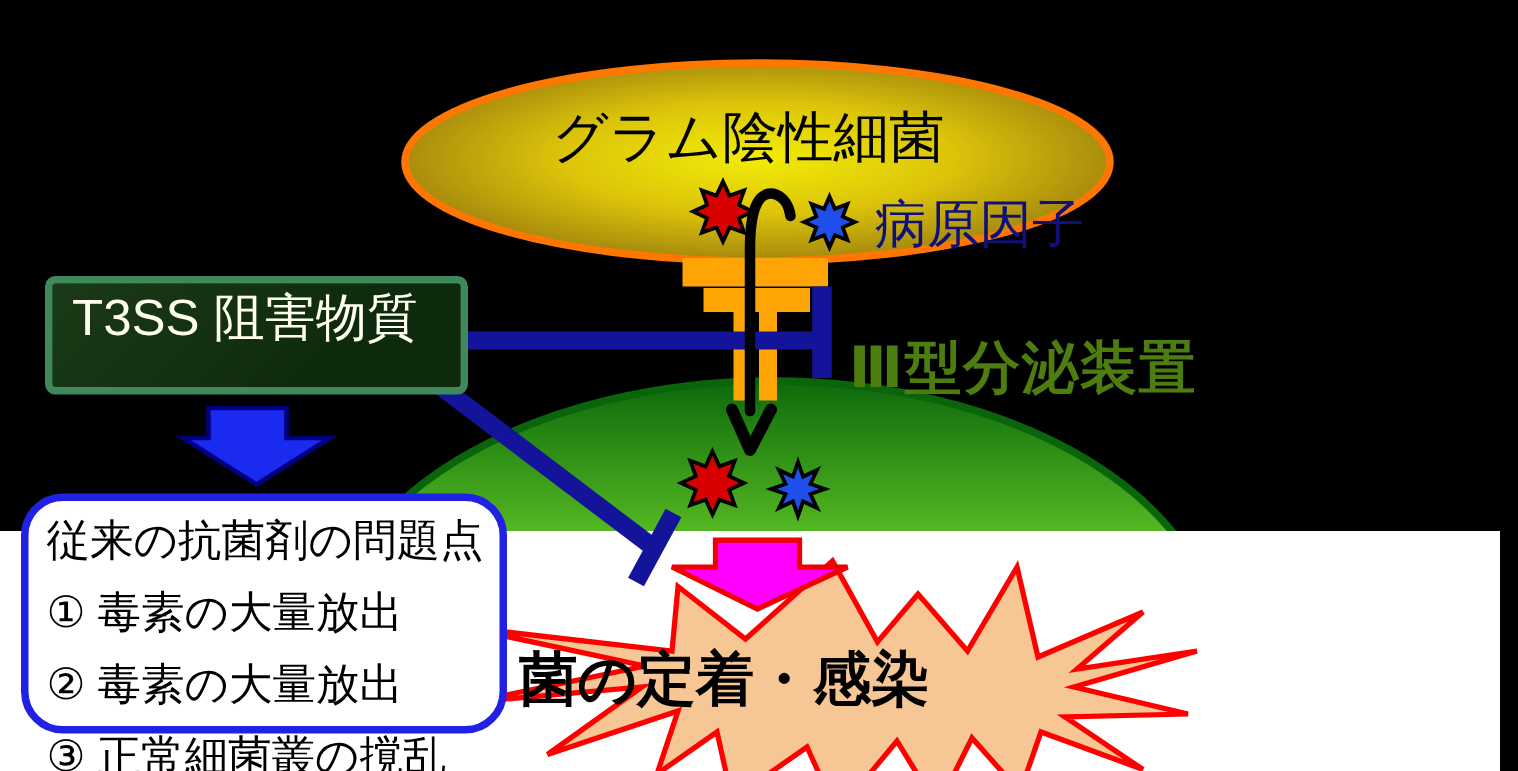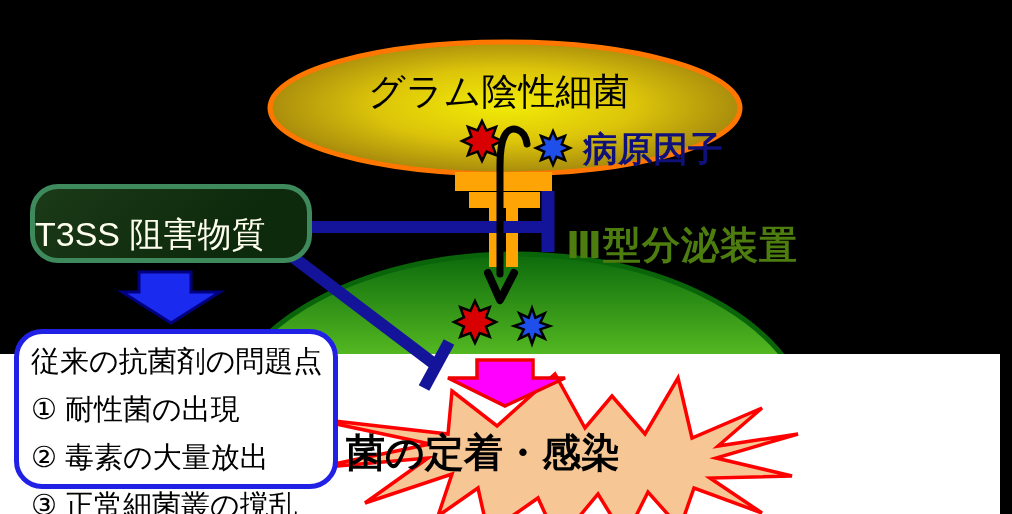--- a/index.html
+++ b/index.html
@@ -3,31 +3,31 @@
 <meta charset="utf-8">
 <style>
   html,body{margin:0;padding:0;background:#000;}
   .stage{
     position:relative;width:1012px;height:514px;background:#000;
     overflow:hidden;font-family:"Liberation Sans","DejaVu Sans",sans-serif;margin-top:36px;
   }
   .stage svg{position:absolute;left:0;top:0;}
   .lbl{position:absolute;white-space:nowrap;}
   .lbl-bacteria{left:368px;top:31px;font-size:37px;color:#000;}
-  .lbl-virulence{left:583px;top:90px;font-size:35px;font-weight:bold;color:#10107A;}
+  .lbl-virulence{left:583px;top:90px;font-size:35px;font-weight:normal;color:#10107A;}
   .lbl-apparatus{left:566px;top:184px;font-size:38px;font-weight:bold;color:#4d7c0f;letter-spacing:1px;}
   .lbl-system{left:820px;top:112px;width:190px;text-align:center;font-size:38px;
     font-weight:bold;color:#10107A;line-height:44px;letter-spacing:1px;white-space:normal;}
   .lbl-host{left:592px;top:268px;font-size:38px;color:#000;}
   .lbl-infection{left:346px;top:390px;font-size:39px;font-weight:bold;color:#000;}
   .inhibitor-box{
     position:absolute;left:30px;top:148px;width:282px;height:79px;box-sizing:border-box;
     background:linear-gradient(135deg,#1B3A17 0%,#0E2A0C 70%);
-    border:5px solid #3E8A5C;border-radius:28px;
-    display:flex;align-items:flex-end;
+    border:5px solid #3E8A5C;border-radius:7px;
+    display:flex;align-items:flex-start;padding-left:13px;
     color:#FFFFEF;font-size:34px;white-space:nowrap;
   }
   .problem-box{
     position:absolute;left:14px;top:293px;width:324px;height:160px;box-sizing:border-box;
     background:#fff;border:5px solid #2121E6;border-radius:28px;
     padding:10px 2px 0 10px;color:#000;
   }
   .pb-title{font-size:29px;line-height:34px;margin:0 0 14px 2px;white-space:nowrap;}
   .pb-item{font-size:29px;line-height:34px;margin:0 0 14px 2px;white-space:nowrap;}
 </style>
@@ -91,18 +91,18 @@
     <br>
   </div>
   <div class="lbl lbl-infection">菌の定着・感染</div>
 
   <div class="inhibitor-box">
     <span>T3SS 阻害物質</span>
   </div>
 
   <div class="problem-box">
     <div class="pb-title">従来の抗菌剤の問題点</div>
-    <div class="pb-item">① 耐性菌の出現</div>
+    <div class="pb-item">① 毒素の大量放出</div>
     <div class="pb-item">② 毒素の大量放出</div>
     <div class="pb-item">③ 正常細菌叢の撹乱</div>
   </div>
 
 </div>
 
 </body></html>

